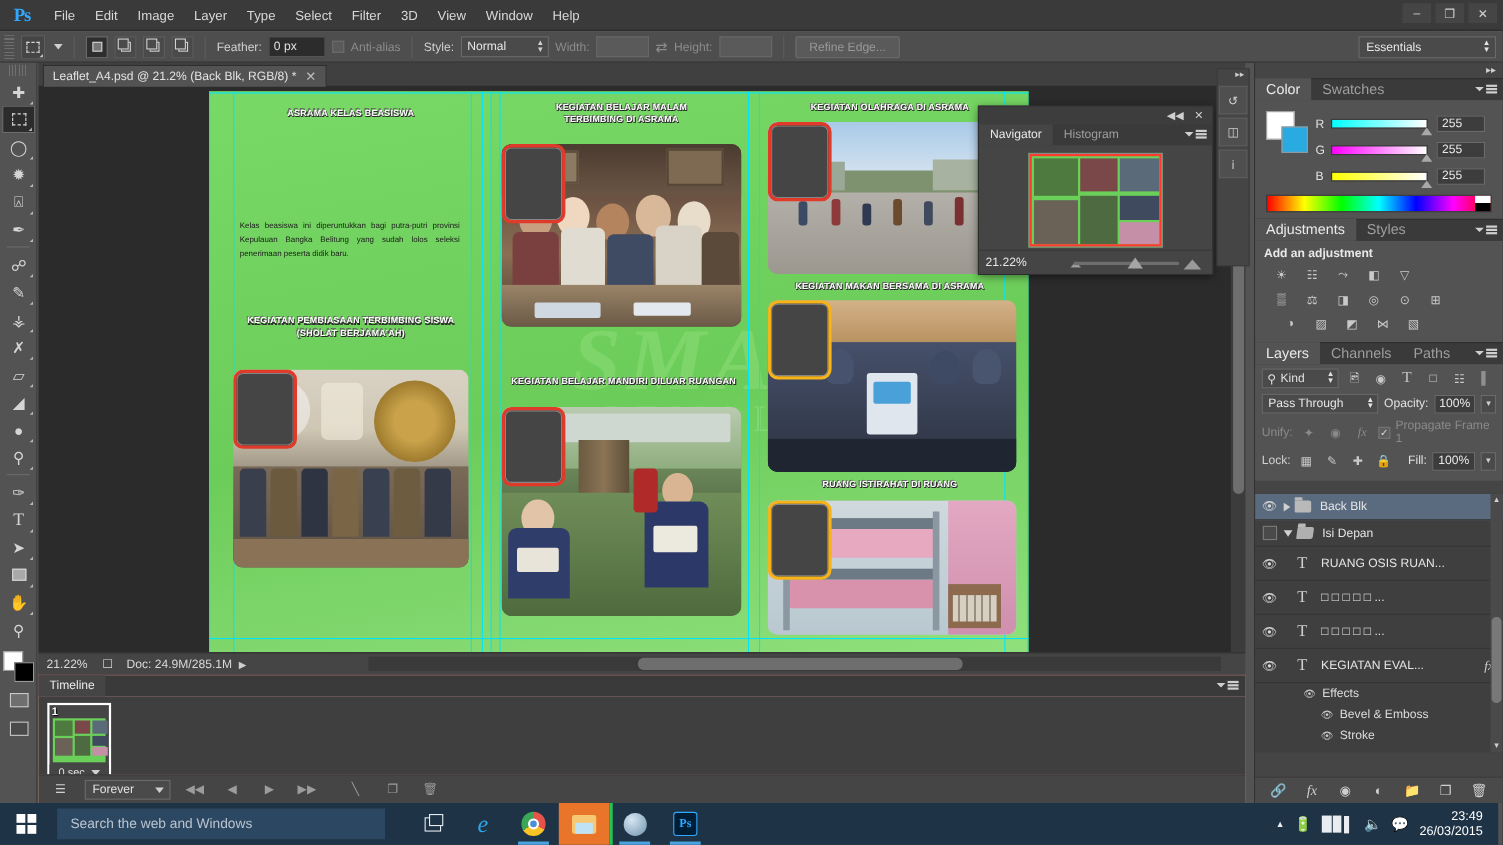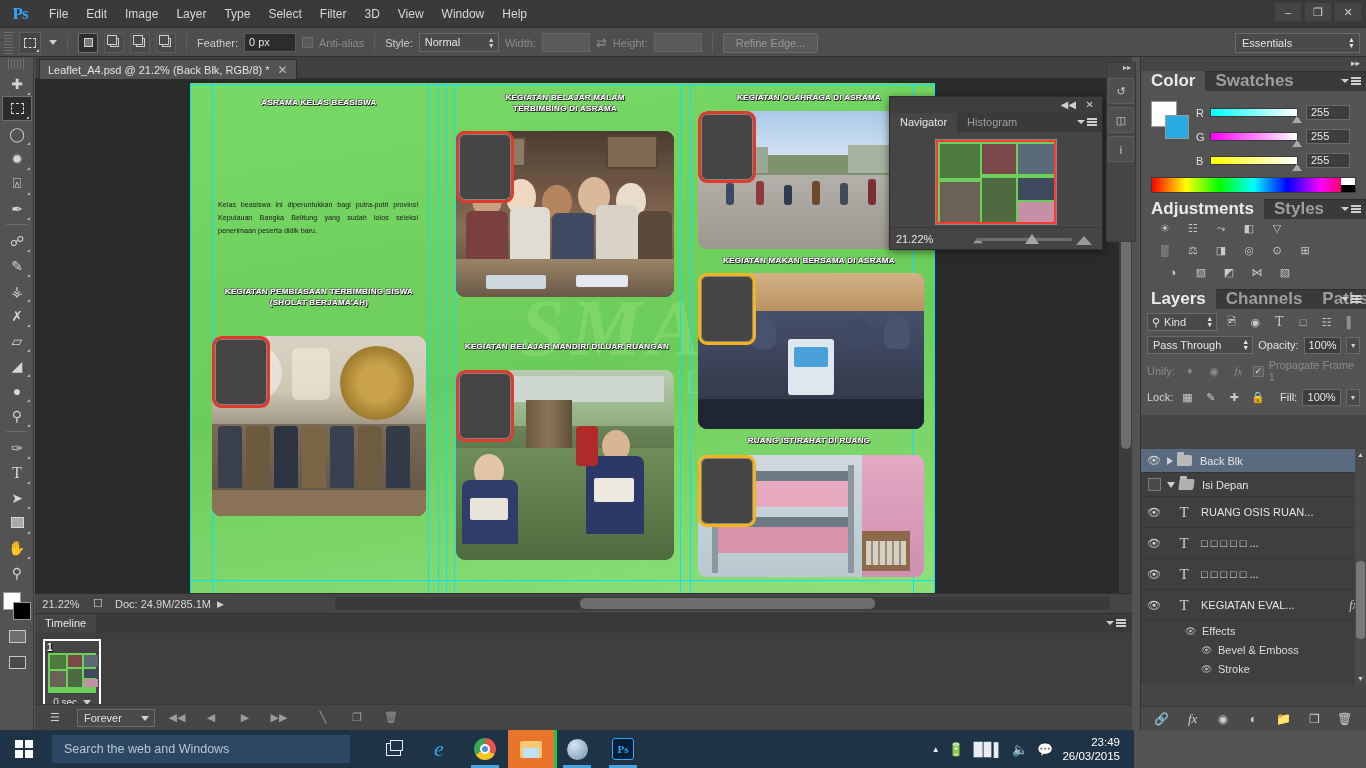--- a/index.html
+++ b/index.html
@@ -204,21 +204,21 @@
   .rail-btn { width:26px; height:26px; margin:3px 1px; background:#4f4f4f; border:1px solid #5c5c5c;
     display:flex; align-items:center; justify-content:center; color:#cfcfcf; }
   .rightdock {
     position:absolute; left:1140px; top:57px; width:226px; bottom:38px;
     background:#454545; border-left:1px solid #333;
   }
   .dock-collapse { height:14px; position:relative; }
   .dock-collapse .arrows { position:absolute; right:6px; top:1px; font-size:9px; color:#cfcfcf; }
   .panel-tabs { height:20px; background:#3a3a3a; display:flex; align-items:flex-end; position:relative;
      border-top:1px solid #2f2f2f; }
-  .ptab { padding:0 10px; height:20px; line-height:20px; font-size:17px; color:#9e9e9e;font-weight:bold; }
+  .ptab { padding:0 10px; height:20px; line-height:20px; font-size:13px; color:#9e9e9e; }
   .ptab.active { background:#535353; color:#eaeaea; }
   .pmenu { position:absolute; right:5px; top:5px; display:flex; align-items:center; gap:2px; }
   .pmenu .caret { width:0;height:0;border-left:4px solid transparent;border-right:4px solid transparent;border-top:4px solid #cfcfcf;}
   .pmenu .bars { display:flex; flex-direction:column; gap:1.5px; }
   .pmenu .bars i { display:block; width:10px; height:1.5px; background:#cfcfcf; }
 
   
   .colorpanel { position:relative; height:108px; background:#535353; }
   .cswatch { position:absolute; left:10px; top:10px; width:38px; height:38px; }
   .cswatch .fg { position:absolute; left:0; top:0; width:26px;height:26px;background:#fff;border:1px solid #9a9a9a; }
@@ -312,21 +312,21 @@
   .tl-foot { position:absolute; left:0; right:0; bottom:0; height:26px; background:#454545;
     border-top:1px solid #383838; display:flex; align-items:center; gap:10px; padding-left:8px; }
   .loopsel { width:78px; height:18px; background:#4a4a4a; border:1px solid #6a6a6a;
     color:#e2e2e2; font-size:11px; line-height:16px; padding-left:6px; position:relative; }
   .loopsel .car { position:absolute; right:5px; top:6px; width:0;height:0;
     border-left:4px solid transparent;border-right:4px solid transparent;border-top:5px solid #cfcfcf;}
   .tl-ic { width:24px; height:20px; display:flex; align-items:center; justify-content:center; color:#9c9c9c; font-size:11px; }
 
   
   .taskbar {
-    position:absolute; left:0; bottom:0; width:1134px; height:38px; background:#1f3346;
+    position:absolute; left:0; bottom:0; width:1362px; height:38px; background:#1f3346;
     display:flex; align-items:center;justify-content:center;
   }
   .start { width:48px; height:38px; display:flex; align-items:center; justify-content:center; }
   .winlogo { width:18px; height:18px; display:grid; grid-template-columns:1fr 1fr; grid-template-rows:1fr 1fr; gap:2px; }
   .winlogo i { background:#fff; display:block; }
   .searchbox {
     width:298px; height:28px; background:#2c4761; color:#b9c4cf; font-size:12.5px;
     display:flex; align-items:center; padding-left:12px; margin-left:4px;
   }
   .tbicons { display:flex; align-items:center; margin-left:20px; gap:0; }
@@ -705,20 +705,21 @@
       <div class="pmenu">
         <span class="caret"></span>
         <span class="bars">
             <i></i>
             <i></i>
             <i></i>
           </span>
       </div>
     </div>
     <div style="background:#535353">
+      <div class="adjhead">Add an adjustment</div>
       <div class="adjgrid">
         <div class="adjrow">
           <span class="adjicon">☀</span>
           <span class="adjicon">☷</span>
           <span class="adjicon">⤳</span>
           <span class="adjicon">◧</span>
           <span class="adjicon">▽</span>
         </div>
         <div class="adjrow">
           <span class="adjicon">▒</span>

